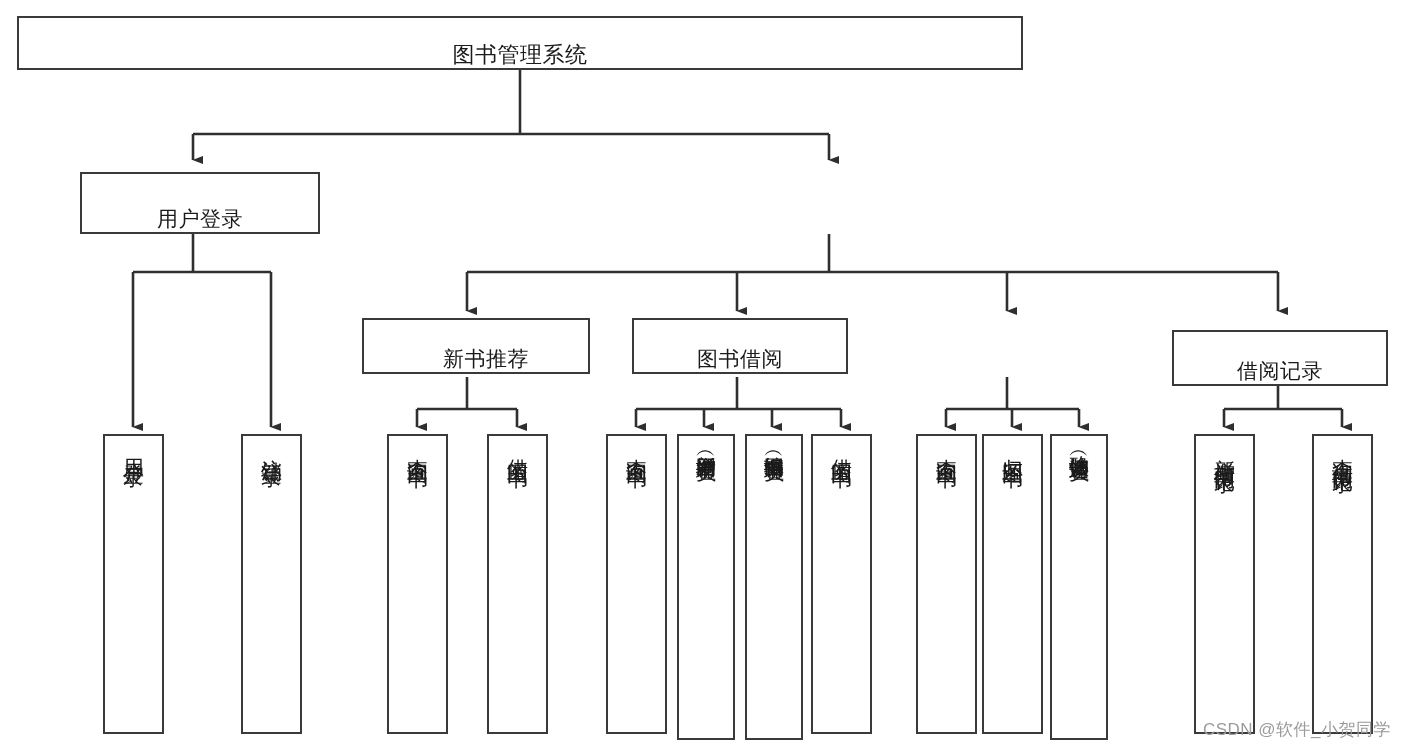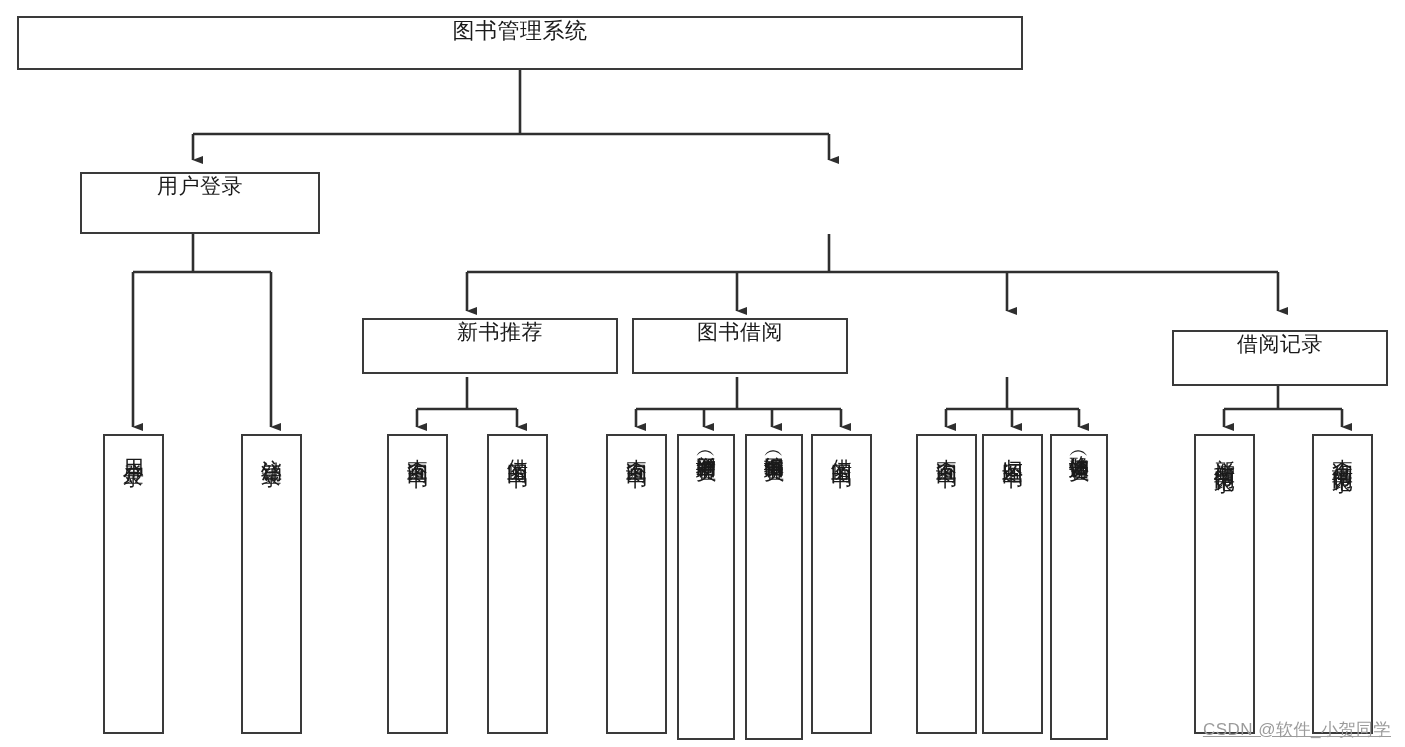--- a/index.html
+++ b/index.html
@@ -25,21 +25,21 @@
     width: 1405px;
     height: 747px;
     pointer-events: none;
   }
   .node {
     position: absolute;
     box-sizing: border-box;
     background: #ffffff;
     border: 2px solid #3a3a3a;
     display: flex;
-    align-items: flex-start;
+    align-items: flex-end;
     justify-content: center;
     color: #1a1a1a;
   }
   .node-label {
     display: block;
     text-align: center;
     line-height: 1.18;
     color: #1a1a1a;
     white-space: nowrap;
   }
@@ -75,21 +75,20 @@
   }
   #watermark {
     position: absolute;
     right: 14px;
     bottom: 6px;
     font-size: 17px;
     color: #9b9b9b;
     letter-spacing: 0.5px;
     white-space: nowrap;
     user-select: none;
-    text-decoration: underline;
   }
 </style>
 </head>
 <body>
 
 <div id="diagram-root">
 
   <svg id="edges-layer" viewBox="0 0 1405 747" width="1405" height="747" xmlns="http://www.w3.org/2000/svg">
     <defs>
       <marker id="arrowhead" markerWidth="9" markerHeight="11" refX="4.5" refY="10.2" orient="auto" markerUnits="userSpaceOnUse">
@@ -141,21 +140,21 @@
   </svg>
 
   <div class="node horiz root" style="left:17px; top:16px; width:1006px; height:54px;">
     <span class="node-label">图书管理系统</span>
   </div>
 
   <div class="node horiz" style="left:80px; top:172px; width:240px; height:62px;">
     <span class="node-label">用户登录</span>
   </div>
 
-  <div class="node horiz" style="left:362px; top:318px; width:256px; height:56px;padding-left:20px;">
+  <div class="node horiz" style="left:362px; top:318px; width:228px; height:56px;padding-left:20px;">
     <span class="node-label">新书推荐</span>
   </div>
   <div class="node horiz" style="left:632px; top:318px; width:216px; height:56px;">
     <span class="node-label">图书借阅</span>
   </div>
   <div class="node horiz" style="left:1172px; top:330px; width:216px; height:56px;">
     <span class="node-label">借阅记录</span>
   </div>
 
   <div class="node vert" style="left:103px; top:434px; width:61px; height:300px;">

